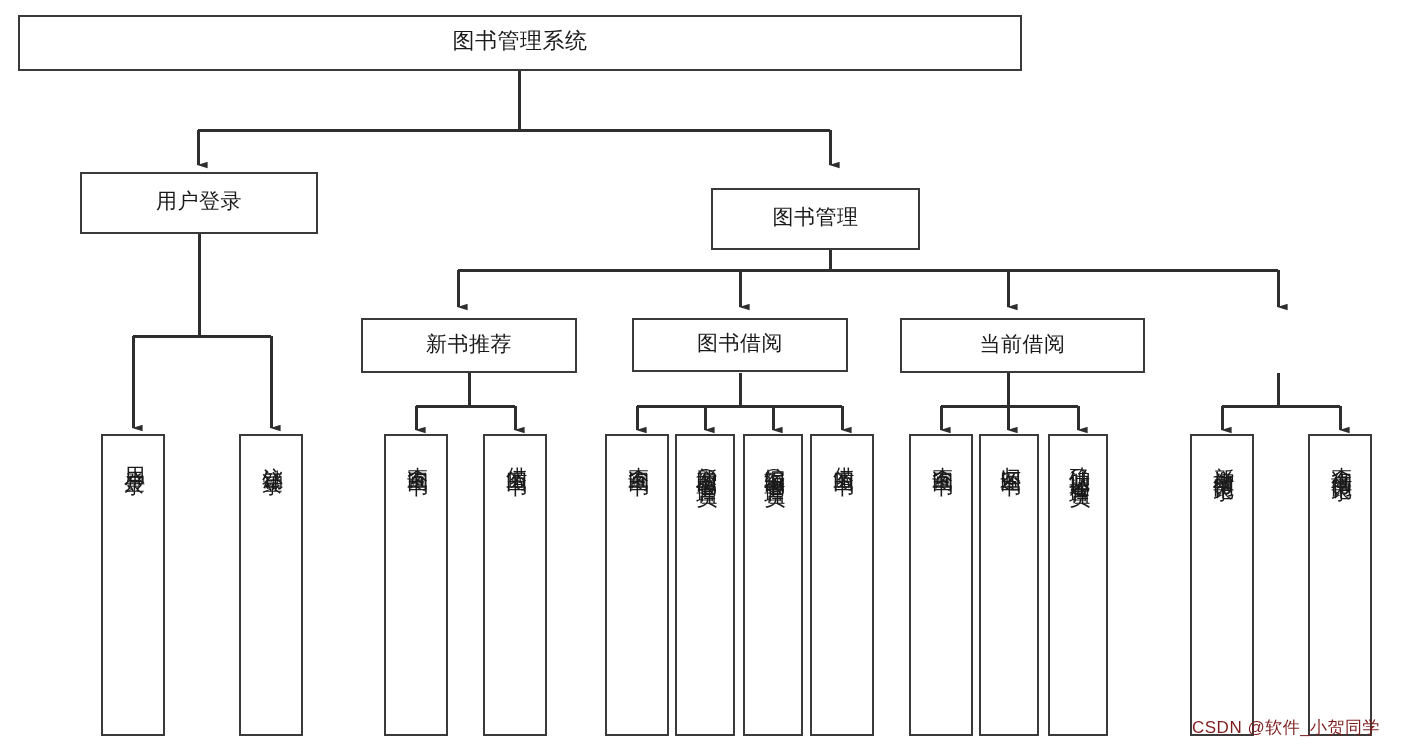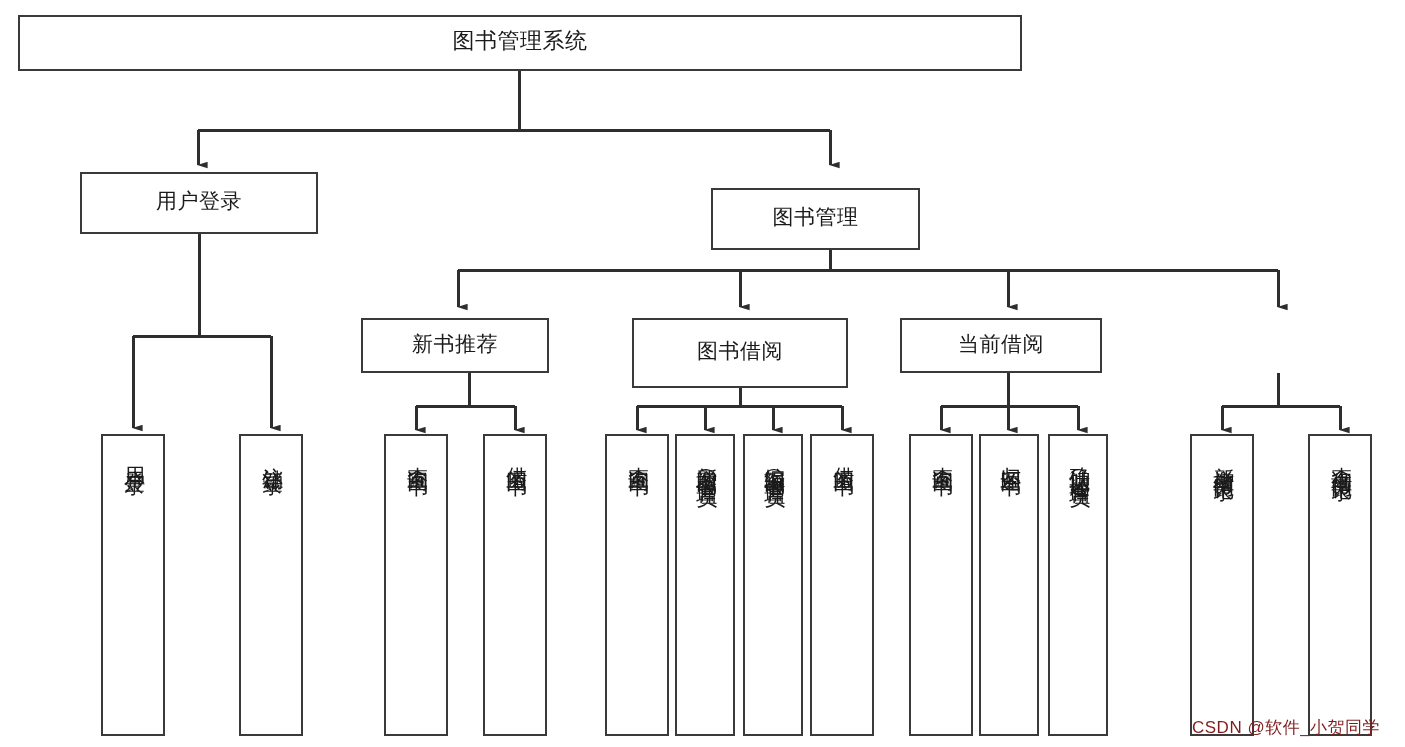--- a/index.html
+++ b/index.html
@@ -131,29 +131,29 @@
   </div>
 
   <div class="node h" style="left:80px; top:172px; width:238px; height:62px;">
     <span class="label">用户登录</span>
   </div>
 
   <div class="node h" style="left:711px; top:164px; width:209px; height:62px;margin-top:24px;">
     <span class="label">图书管理</span>
   </div>
 
-  <div class="node h" style="left:361px; top:318px; width:188px; height:55px;">
+  <div class="node h" style="left:361px; top:318px; width:216px; height:55px;">
     <span class="label">新书推荐</span>
   </div>
 
-  <div class="node h" style="left:632px; top:318px; width:216px; height:70px;">
+  <div class="node h" style="left:632px; top:318px; width:216px; height:54px;">
     <span class="label">图书借阅</span>
   </div>
 
-  <div class="node h" style="left:900px; top:318px; width:202px; height:55px;">
+  <div class="node h" style="left:900px; top:318px; width:245px; height:55px;">
     <span class="label">当前借阅</span>
   </div>
 
 
   <div class="node v" style="left:101px; top:434px; width:64px; height:302px;">
     <span class="label">用户登录</span>
   </div>
 
   <div class="node v" style="left:239px; top:434px; width:64px; height:302px;">
     <span class="label">注销登录</span>

